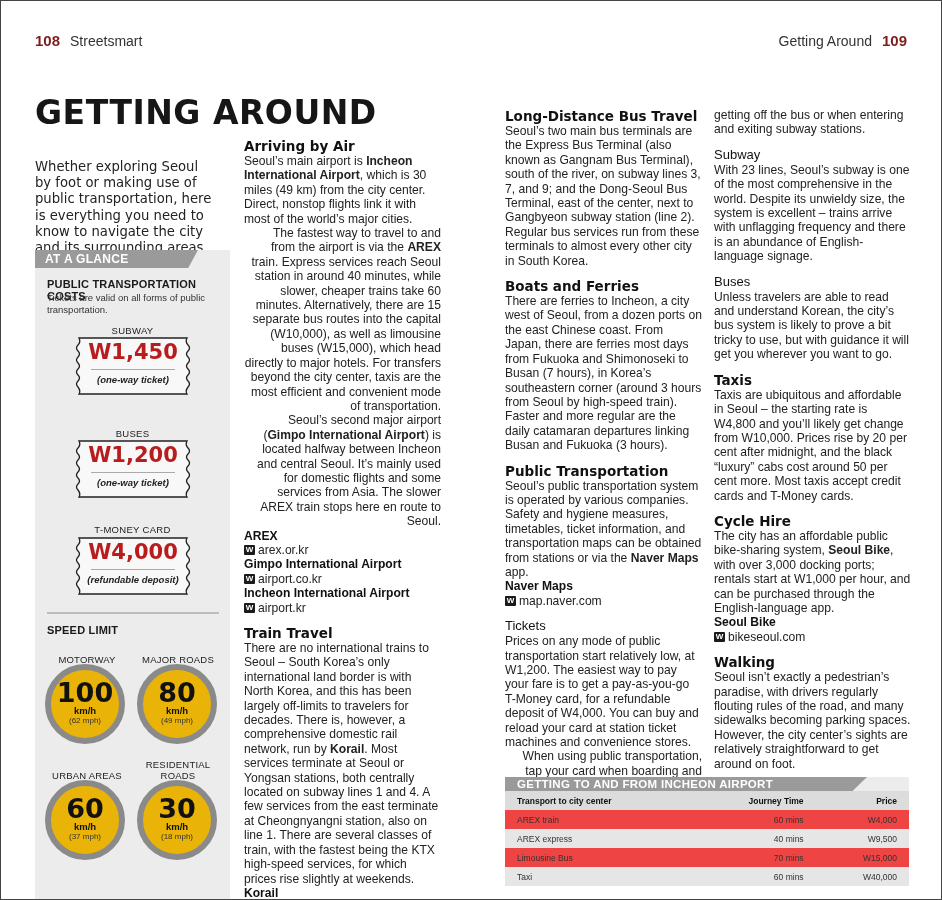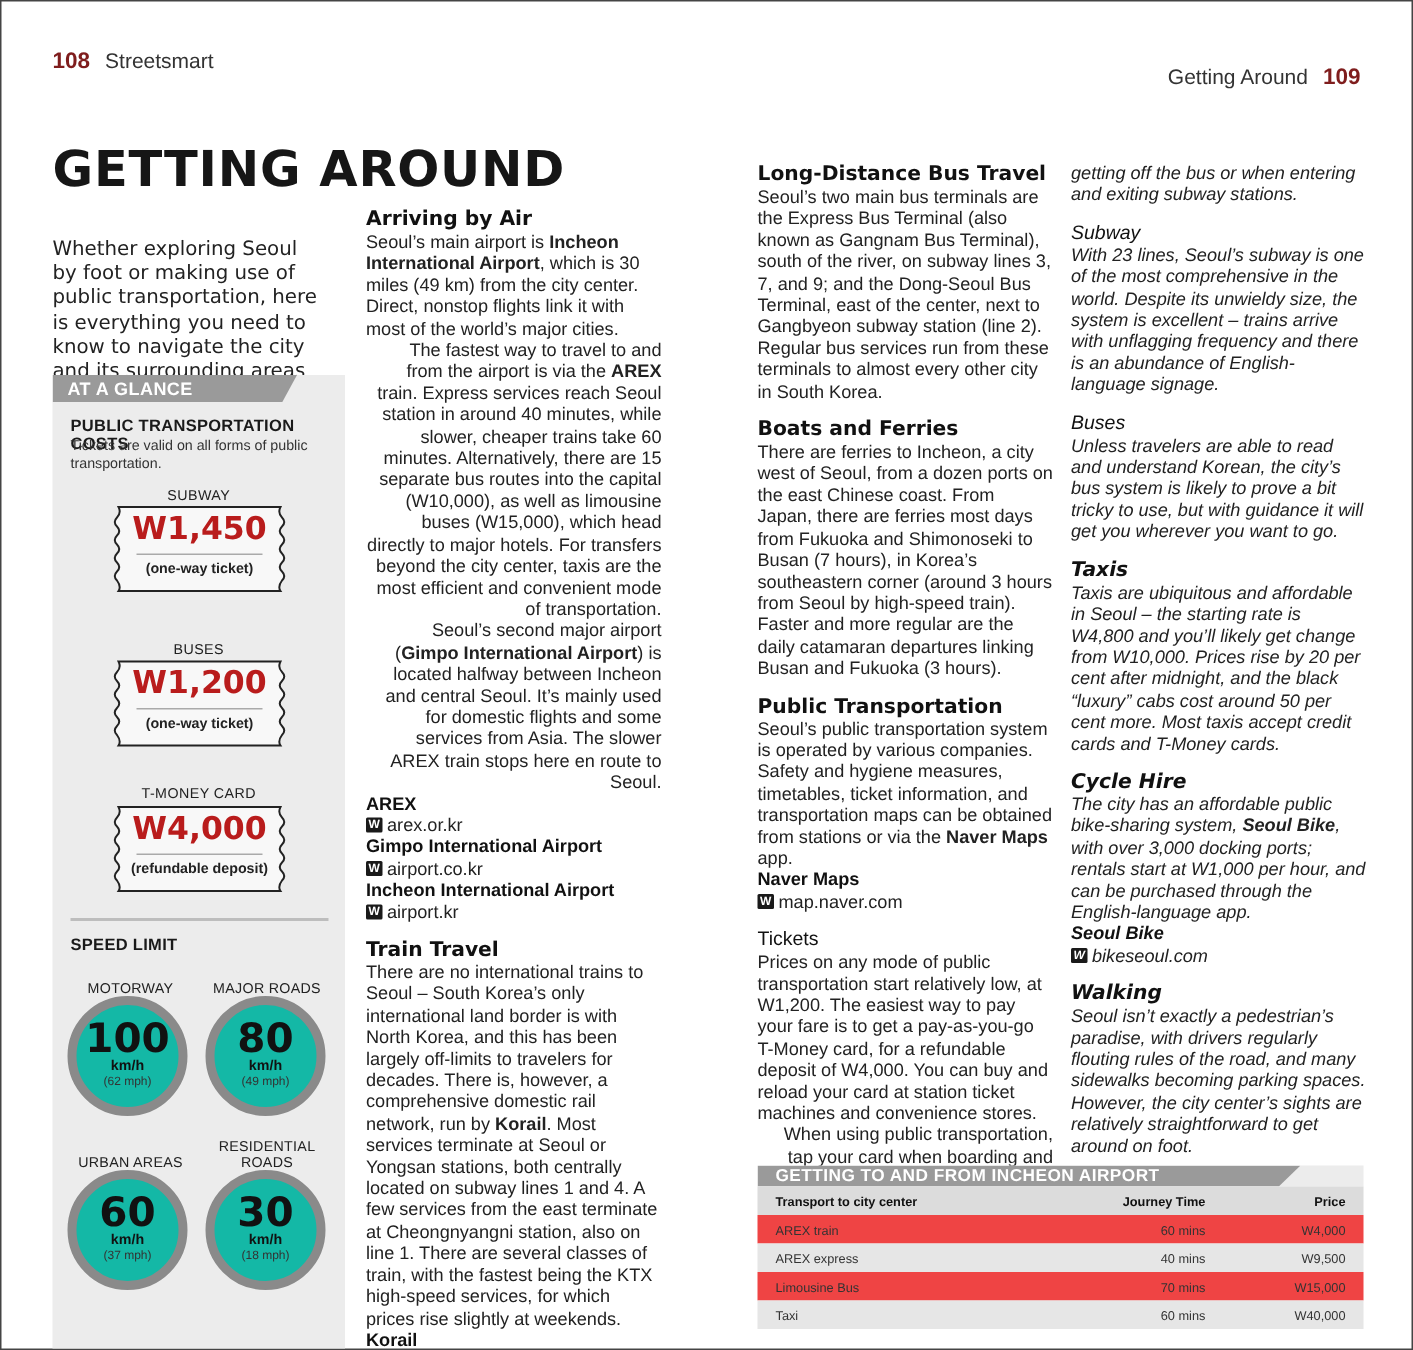--- a/index.html
+++ b/index.html
@@ -2,58 +2,58 @@
 <html><head>
 <meta charset="utf-8">
 <style>
   * { box-sizing: border-box; margin: 0; padding: 0; }
   html, body { width: 942px; height: 900px; background: #fff; overflow: hidden; }
   body { position: relative; font-family: "Liberation Sans", sans-serif; color: #1e1e1e; border: 1px solid #444; }
   .runhead { position: absolute; top: 31px; font-size: 14px; color: #333; }
   .runhead .pg { font-weight: bold; font-size: 15px; color: #7f1d1d; }
   #rh-left { left: 34px; }
   #rh-left .pg { margin-right: 10px; }
-  #rh-right { right: 34px; margin-top: 11px; }
+  #rh-right { right: 34px; }
   #rh-right .pg { margin-left: 10px; }
 
   h1.title { position: absolute; left: 34px; top: 92px; font-size: 33px; font-weight: bold; letter-spacing: 0.5px; color: #161616; font-family: "DejaVu Sans", sans-serif; }
   .intro { position: absolute; left: 34px; top: 136px; width: 180px; font-size: 13.2px; line-height: 16.2px; color: #222; font-family: "DejaVu Sans", sans-serif; margin-top: 22px; }
 
   
   .sidebar { position: absolute; left: 34px; top: 249px; width: 195px; height: 651px; background: #ececec; }
   .glance-banner { position: absolute; left: 0; top: 0; width: 163px; height: 18px; background: #9a9a9a; color: #fff; font-weight: bold; font-size: 12px; padding-left: 10px; line-height: 18px; clip-path: polygon(0 0, 100% 0, 94% 100%, 0 100%); letter-spacing: 0.3px; }
   .sb-heading { position: absolute; left: 12px; font-size: 11px; font-weight: bold; color: #1a1a1a; letter-spacing: 0.2px; }
   .sb-sub { position: absolute; left: 12px; top: 42px; font-size: 9.5px; line-height: 12px; color: #333; width: 170px; }
   .ticket-label { position: absolute; width: 195px; left: 0; text-align: center; font-size: 9.5px; color: #222; letter-spacing: 0.3px; }
   .ticket { position: absolute; left: 38px; width: 120px; height: 58px; }
   .ticket svg { position: absolute; left: 0; top: 0; }
   .ticket .price { position: absolute; left: 0; width: 120px; top: 3px; text-align: center; font-size: 21px; font-weight: bold; color: #b91c1c; font-family: "DejaVu Sans", sans-serif; }
   .ticket .rule { position: absolute; left: 18px; width: 84px; top: 32px; height: 1px; background: #aaa; }
-  .ticket .note { position: absolute; left: 0; width: 120px; top: 37px; text-align: center; font-size: 9.5px; font-weight: bold; color: #222; }
+  .ticket .note { position: absolute; left: 0; width: 120px; top: 37px; text-align: center; font-size: 9.5px; font-weight: bold; color: #222; font-style: italic; }
   .sb-divider { position: absolute; left: 12px; width: 172px; top: 362px; height: 2px; background: #bdbdbd; }
   .speed-label { position: absolute; width: 90px; text-align: center; font-size: 9.5px; color: #222; line-height: 11px; letter-spacing: 0.2px; }
-  .speed { position: absolute; width: 80px; height: 80px; border-radius: 50%; border: 6px solid #8a8a8a; background: #14b8a6; text-align: center; }
+  .speed { position: absolute; width: 80px; height: 80px; border-radius: 50%; border: 6px solid #8a8a8a; background: #eab308; text-align: center; }
   .speed .num { display: block; font-size: 27px; font-weight: bold; line-height: 26px; margin-top: 10px; color: #111; font-family: "DejaVu Sans", sans-serif; }
   .speed .unit { display: block; font-size: 9.5px; font-weight: bold; line-height: 10px; color: #111; }
   .speed .mph { display: block; font-size: 8px; line-height: 10px; color: #333; }
 
   
   .col { position: absolute; font-size: 12.1px; line-height: 14.4px; color: #222; }
   .col h2 { font-size: 13.5px; font-weight: bold; line-height: 16px; color: #111; font-family: "DejaVu Sans", sans-serif; }
   .col h3 { font-size: 13px; font-weight: normal; line-height: 16px; color: #111; }
   .col p { margin: 0; }
   .col p.indent { text-indent: 13px; text-align: right; }
   .col .gap { height: 10px; }
   .col .lbl { font-weight: bold; color: #111; }
   .col .web { display: flex; align-items: center; }
   .wicon { display: inline-block; width: 11px; height: 10px; background: #1a1a1a; color: #fff; font-size: 8px; font-weight: bold; line-height: 10px; text-align: center; margin-right: 3px; border-radius: 1px; }
 
   #col-a { left: 243px; top: 137px; width: 197px; }
   #col-b { left: 504px; top: 107px; width: 197px; }
-  #col-c { left: 713px; top: 107px; width: 198px; font-style: italic; }
+  #col-c { left: 713px; top: 107px; width: 198px; }
 
   
   .table-wrap { position: absolute; left: 504px; top: 751px; width: 404px; }
   .table-banner { height: 14px; width: 362px; background: #9a9a9a; color: #fff; font-weight: bold; font-size: 11.5px; line-height: 14px; padding-left: 12px; letter-spacing: 0.3px; clip-path: polygon(0 0, 100% 0, 96% 100%, 0 100%); margin-top: 25px; }
   .table-banner-bg { background: #ececec; }
   table { width: 404px; border-collapse: collapse; font-size: 8.5px; color: #333; }
   th { background: #dcdcdc; font-weight: bold; text-align: left; height: 19px; padding: 0 12px; color: #111; }
   td { height: 19px; padding: 0 12px; }
   tr.alt td { background: #e6e6e6; }
   tr.plain td { background: #ef4444; }

